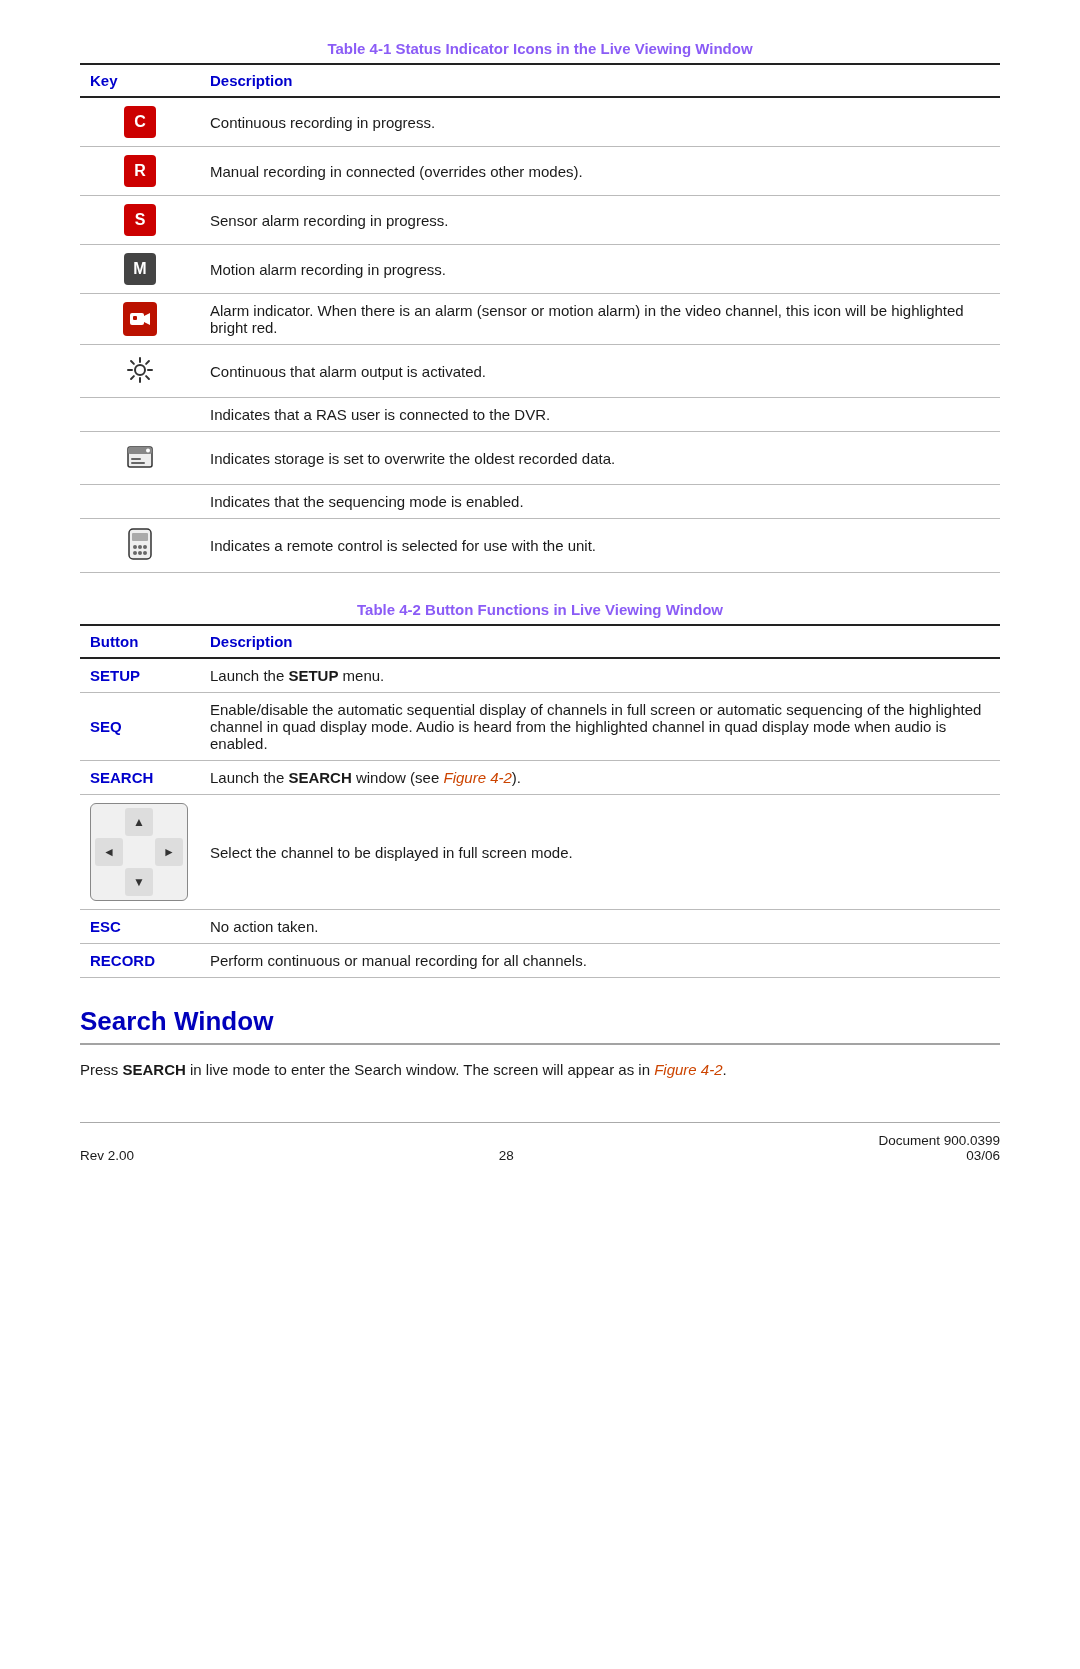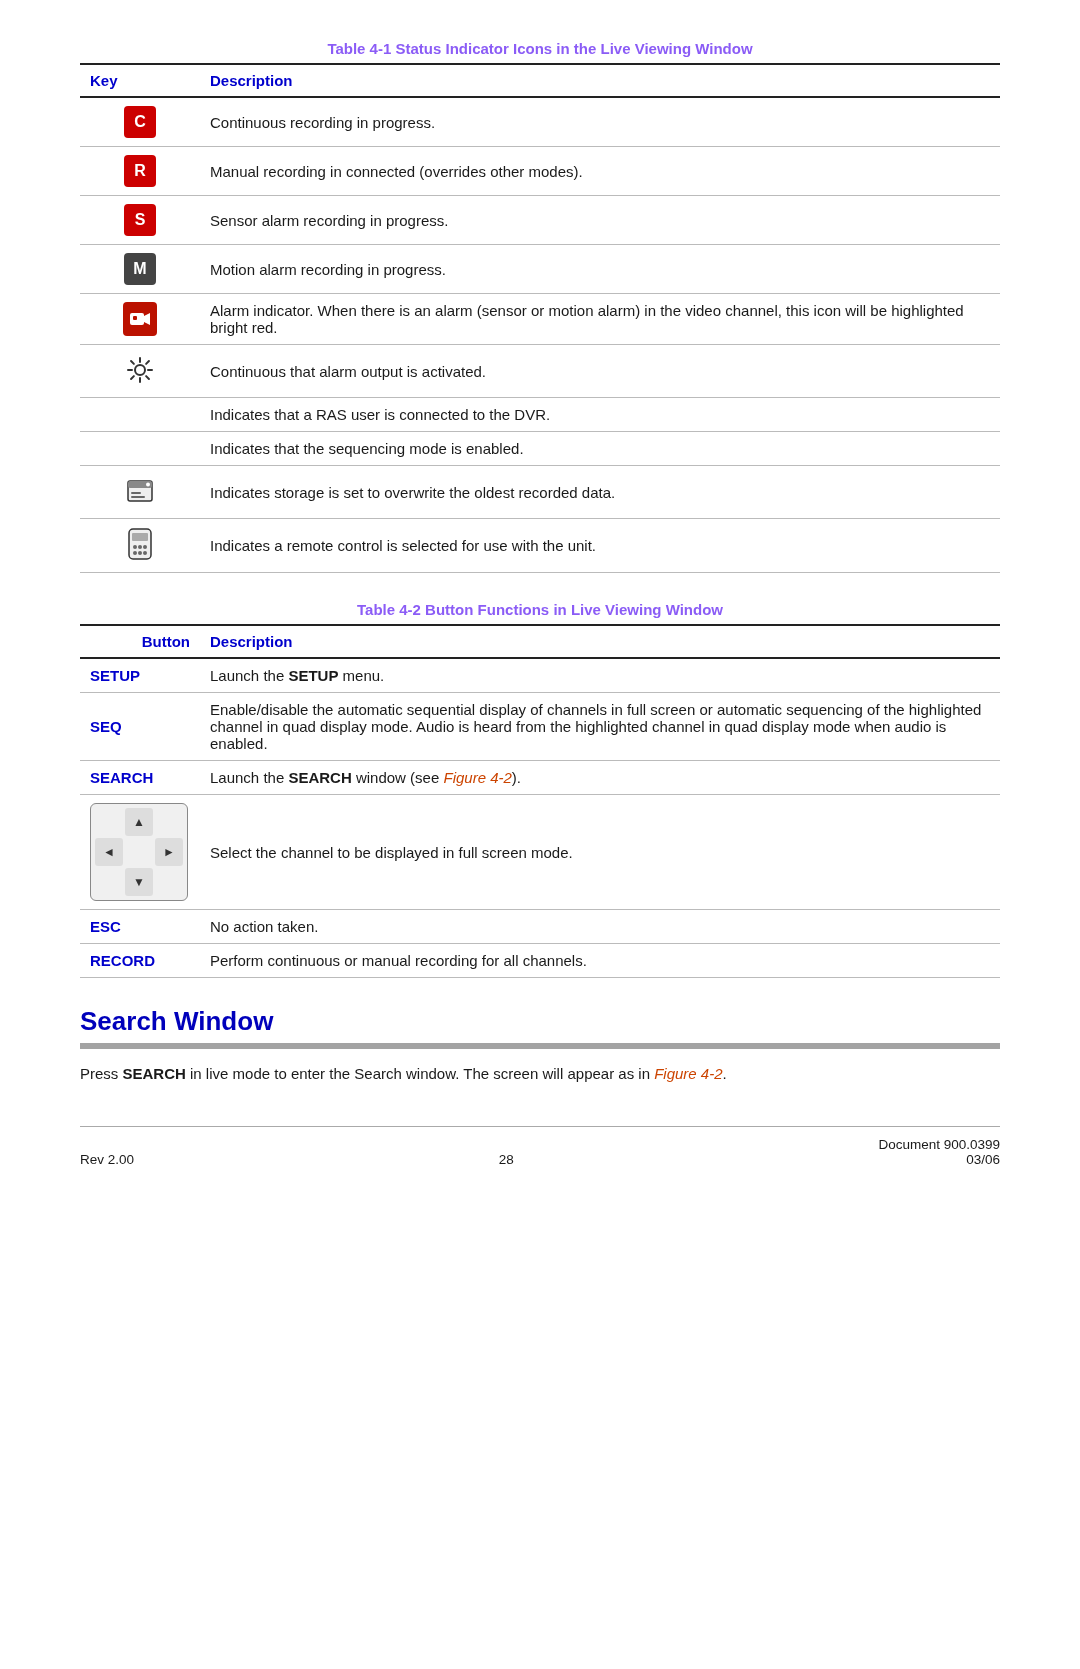--- a/index.html
+++ b/index.html
@@ -152,21 +152,21 @@
       font-weight: bold;
       color: #333;
       letter-spacing: 0.5px;
     }
 
     
     .section-heading {
       font-size: 26px;
       font-weight: bold;
       color: #0000bb;
-      border-bottom: 6px solid #a3a3a3;
+      border-bottom: 2px solid #a3a3a3;
       padding-bottom: 6px;
       margin-bottom: 14px;
       margin-top: 10px;
     }
 
     .section-text {
       font-size: 15px;
       color: #1a1a1a;
       line-height: 1.5;
       margin-bottom: 10px;
@@ -241,34 +241,34 @@
         <path d="M16 4v4M16 24v4M4 16h4M24 16h4M7.05 7.05l2.83 2.83M22.12 22.12l2.83 2.83M7.05 24.95l2.83-2.83M22.12 9.88l2.83-2.83" stroke="#333" stroke-width="2" stroke-linecap="round"></path>
       </svg>
     </span></td>
         <td>Continuous that alarm output is activated.</td>
       </tr>
       <tr>
         <td></td>
         <td>Indicates that a RAS user is connected to the DVR.</td>
       </tr>
       <tr>
-        <td></td>
-        <td>Indicates that the sequencing mode is enabled.</td>
-      </tr>
-      <tr>
         <td><span class="icon-storage">
       <svg width="32" height="32" viewBox="0 0 32 32" fill="none" xmlns="http://www.w3.org/2000/svg">
         <rect x="4" y="6" width="24" height="20" rx="2" stroke="#333" stroke-width="1.5" fill="#eee"></rect>
         <rect x="4" y="6" width="24" height="7" rx="2" fill="#888"></rect>
         <circle cx="24" cy="9.5" r="2" fill="#fff"></circle>
         <rect x="7" y="17" width="10" height="2" rx="1" fill="#666"></rect>
         <rect x="7" y="21" width="14" height="2" rx="1" fill="#666"></rect>
       </svg>
     </span></td>
         <td>Indicates storage is set to overwrite the oldest recorded data.</td>
+      </tr>
+      <tr>
+        <td></td>
+        <td>Indicates that the sequencing mode is enabled.</td>
       </tr>
       <tr>
         <td><span class="icon-remote">
       <svg width="28" height="34" viewBox="0 0 28 34" fill="none" xmlns="http://www.w3.org/2000/svg">
         <rect x="3" y="2" width="22" height="30" rx="4" stroke="#333" stroke-width="1.5" fill="#eee"></rect>
         <rect x="6" y="6" width="16" height="8" rx="1" fill="#aaa"></rect>
         <circle cx="9" cy="20" r="2" fill="#666"></circle>
         <circle cx="14" cy="20" r="2" fill="#666"></circle>
         <circle cx="19" cy="20" r="2" fill="#666"></circle>
         <circle cx="9" cy="26" r="2" fill="#666"></circle>
@@ -279,21 +279,21 @@
         <td>Indicates a remote control is selected for use with the unit.</td>
       </tr>
     </tbody>
 </table>
 
 <p class="table-title">Table 4-2    Button Functions in Live Viewing Window</p>
 
 <table class="tbl2">
   <thead>
     <tr>
-      <th style="width:120px;text-align:right;">Button</th>
+      <th style="width:120px;">Button</th>
       <th>Description</th>
     </tr>
   </thead>
   <tbody id="table2-body">
   <tr>
         <td><span class="btn-label">SETUP</span></td>
         <td>Launch the <strong>SETUP</strong> menu.</td>
       </tr>
       <tr>
         <td><span class="btn-label">SEQ</span></td>

